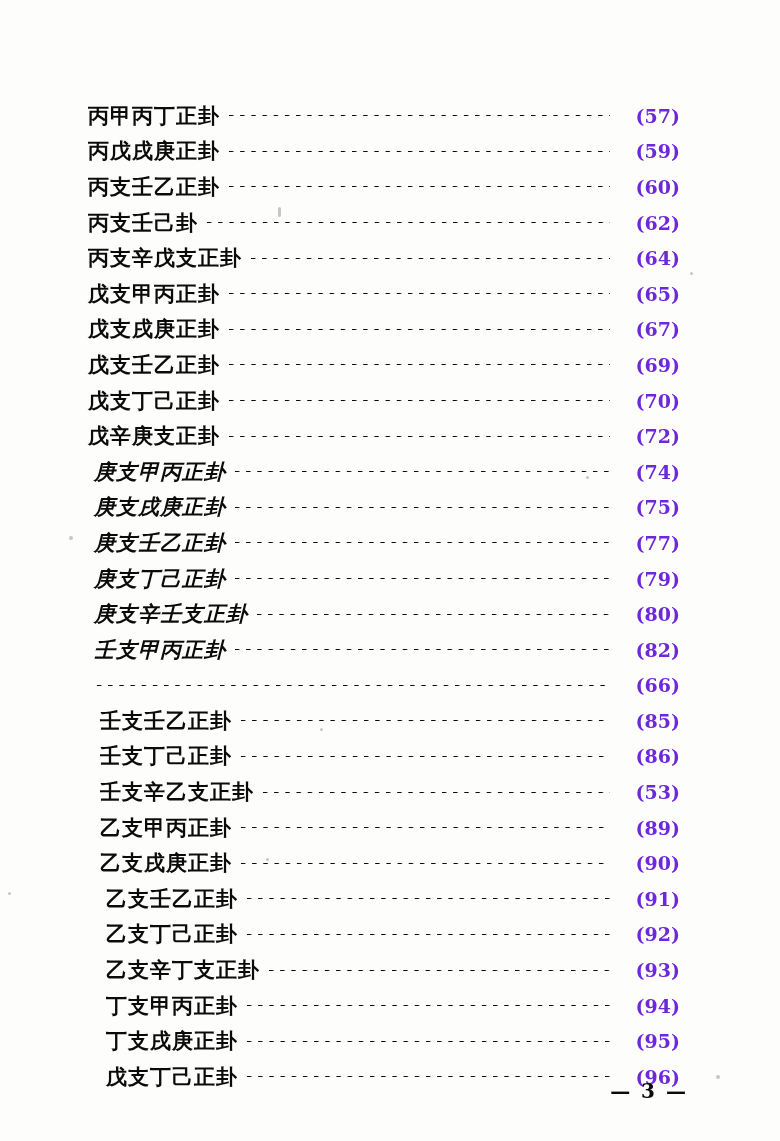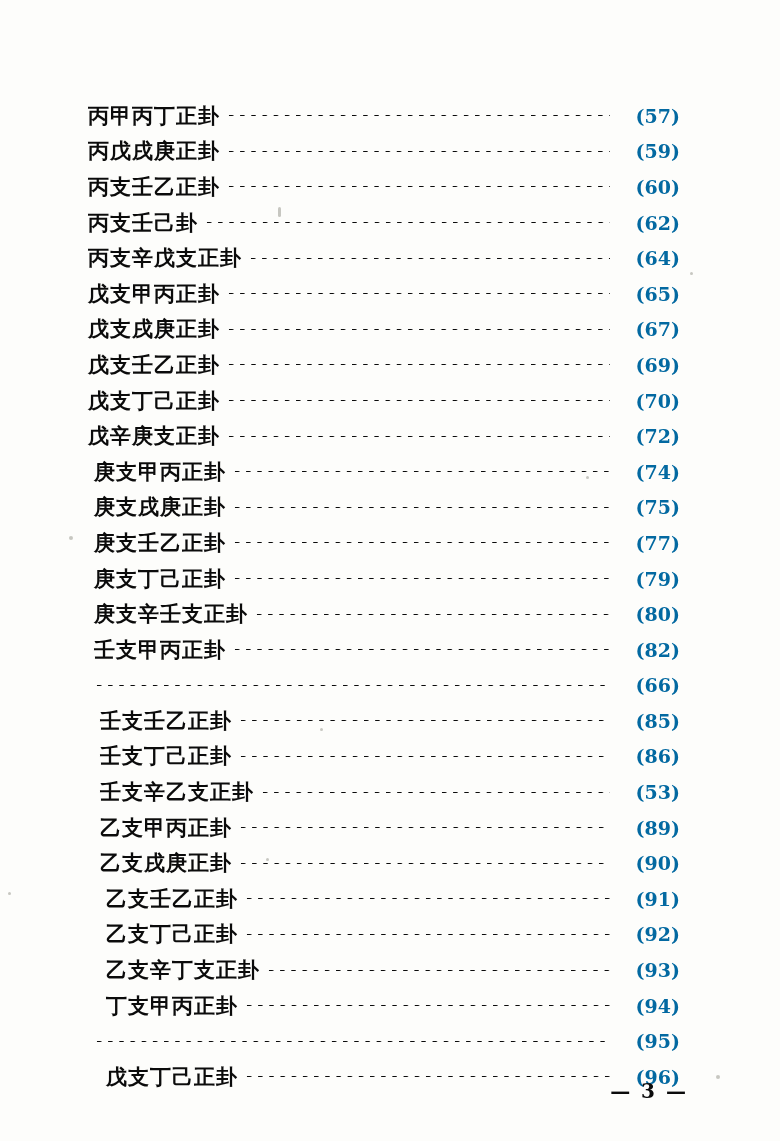--- a/index.html
+++ b/index.html
@@ -59,25 +59,25 @@
     background-size: 11.2px 8px;
     background-repeat: repeat-x;
   }
   .toc-page {
     flex: 0 0 auto;
     width: 64px;
     text-align: right;
     font-size: 19px;
     font-weight: bold;
     font-family: "DejaVu Serif", serif;
-    color: #0369a1;
+    color: #6d28d9;
   }
   
   .ind-1 .toc-title { padding-left: 0px; }
-  .ind-2 .toc-title { padding-left: 6px; }
+  .ind-2 .toc-title { padding-left: 6px; font-style: italic; }
   .ind-3 .toc-title { padding-left: 12px; }
   .ind-4 .toc-title { padding-left: 18px; }
 
   .folio {
     position: absolute;
     bottom: 38px;
     right: 92px;
     font-size: 20px;
     font-weight: bold;
     font-family: "DejaVu Serif", serif;
@@ -230,20 +230,21 @@
         <span class="toc-title">乙支辛丁支正卦</span>
         <span class="toc-dots"></span>
         <span class="toc-page">(93)</span>
       </div>
       <div class="toc-row ind-4">
         <span class="toc-title">丁支甲丙正卦</span>
         <span class="toc-dots"></span>
         <span class="toc-page">(94)</span>
       </div>
       <div class="toc-row ind-4">
+        <span class="toc-title">丁支戌庚正卦</span>
         <span class="toc-dots"></span>
         <span class="toc-page">(95)</span>
       </div>
       <div class="toc-row ind-4">
         <span class="toc-title">戊支丁己正卦</span>
         <span class="toc-dots"></span>
         <span class="toc-page">(96)</span>
       </div>
     </div>
 

